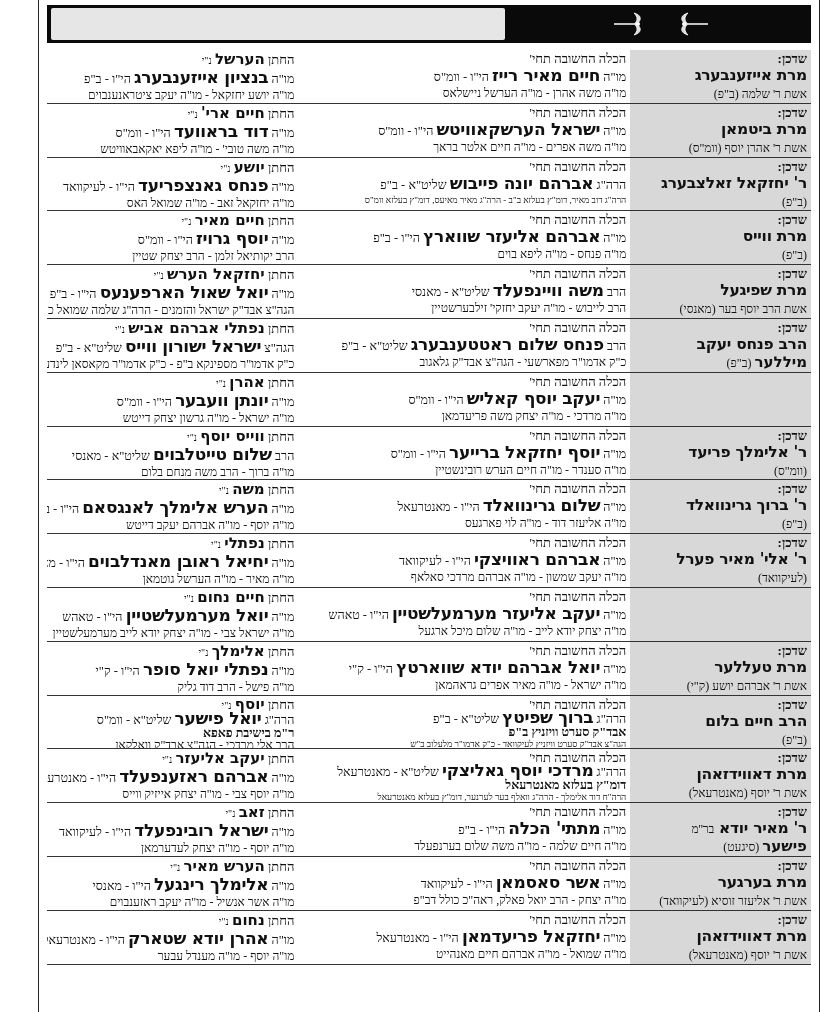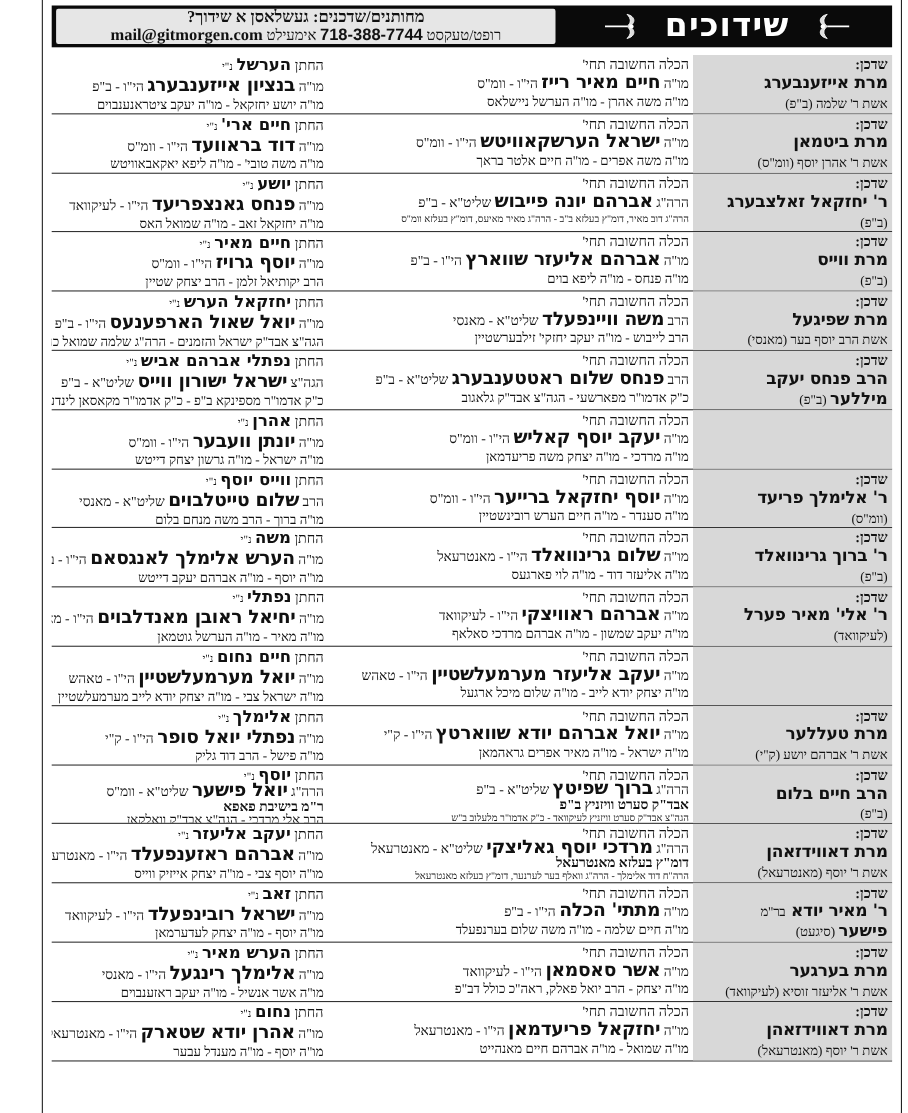--- a/index.html
+++ b/index.html
@@ -43,35 +43,27 @@
 <body>
 
 <div class="page">
   <div class="header">
     <div class="hdr-title-wrap">
       <svg class="orn" viewBox="0 0 42 30">
         <line x1="2" y1="15" x2="22" y2="15" stroke="#fff" stroke-width="1.5"></line>
         <path d="M22 4 C30 6,30 12,24 15 C30 18,30 24,22 26 C26 22,26 18,22 15 C26 12,26 8,22 4 Z" fill="#ddd" stroke="#fff" stroke-width="0.8"></path>
         <circle cx="26" cy="15" r="2" fill="#fff"></circle>
       </svg>
-      <span class="hdr-title">שידוכים</span>
       <svg class="orn" viewBox="0 0 42 30">
         <line x1="20" y1="15" x2="40" y2="15" stroke="#fff" stroke-width="1.5"></line>
         <path d="M20 4 C12 6,12 12,18 15 C12 18,12 24,20 26 C16 22,16 18,20 15 C16 12,16 8,20 4 Z" fill="#ddd" stroke="#fff" stroke-width="0.8"></path>
         <circle cx="16" cy="15" r="2" fill="#fff"></circle>
       </svg>
     </div>
     <div class="hdr-box">
-      <div class="hdr-line1">מחותנים/שדכנים: געשלאסן א שידוך?</div>
-      <div class="hdr-line2">
-        <span>רופט/טעקסט</span>
-        <span class="phone">718-388-7744</span>
-        <span>אימעילט</span>
-        <span class="mail">mail@gitmorgen.com</span>
-      </div>
     </div>
   </div>
 
   <div class="rows" id="rows">
   <div class="row">
     <div class="col groom">
       <div class="l-head">
         <span>החתן</span> <b>הערשל</b> <span style="font-size:10px">נ"י</span>
       </div>
       <div class="l-main">

